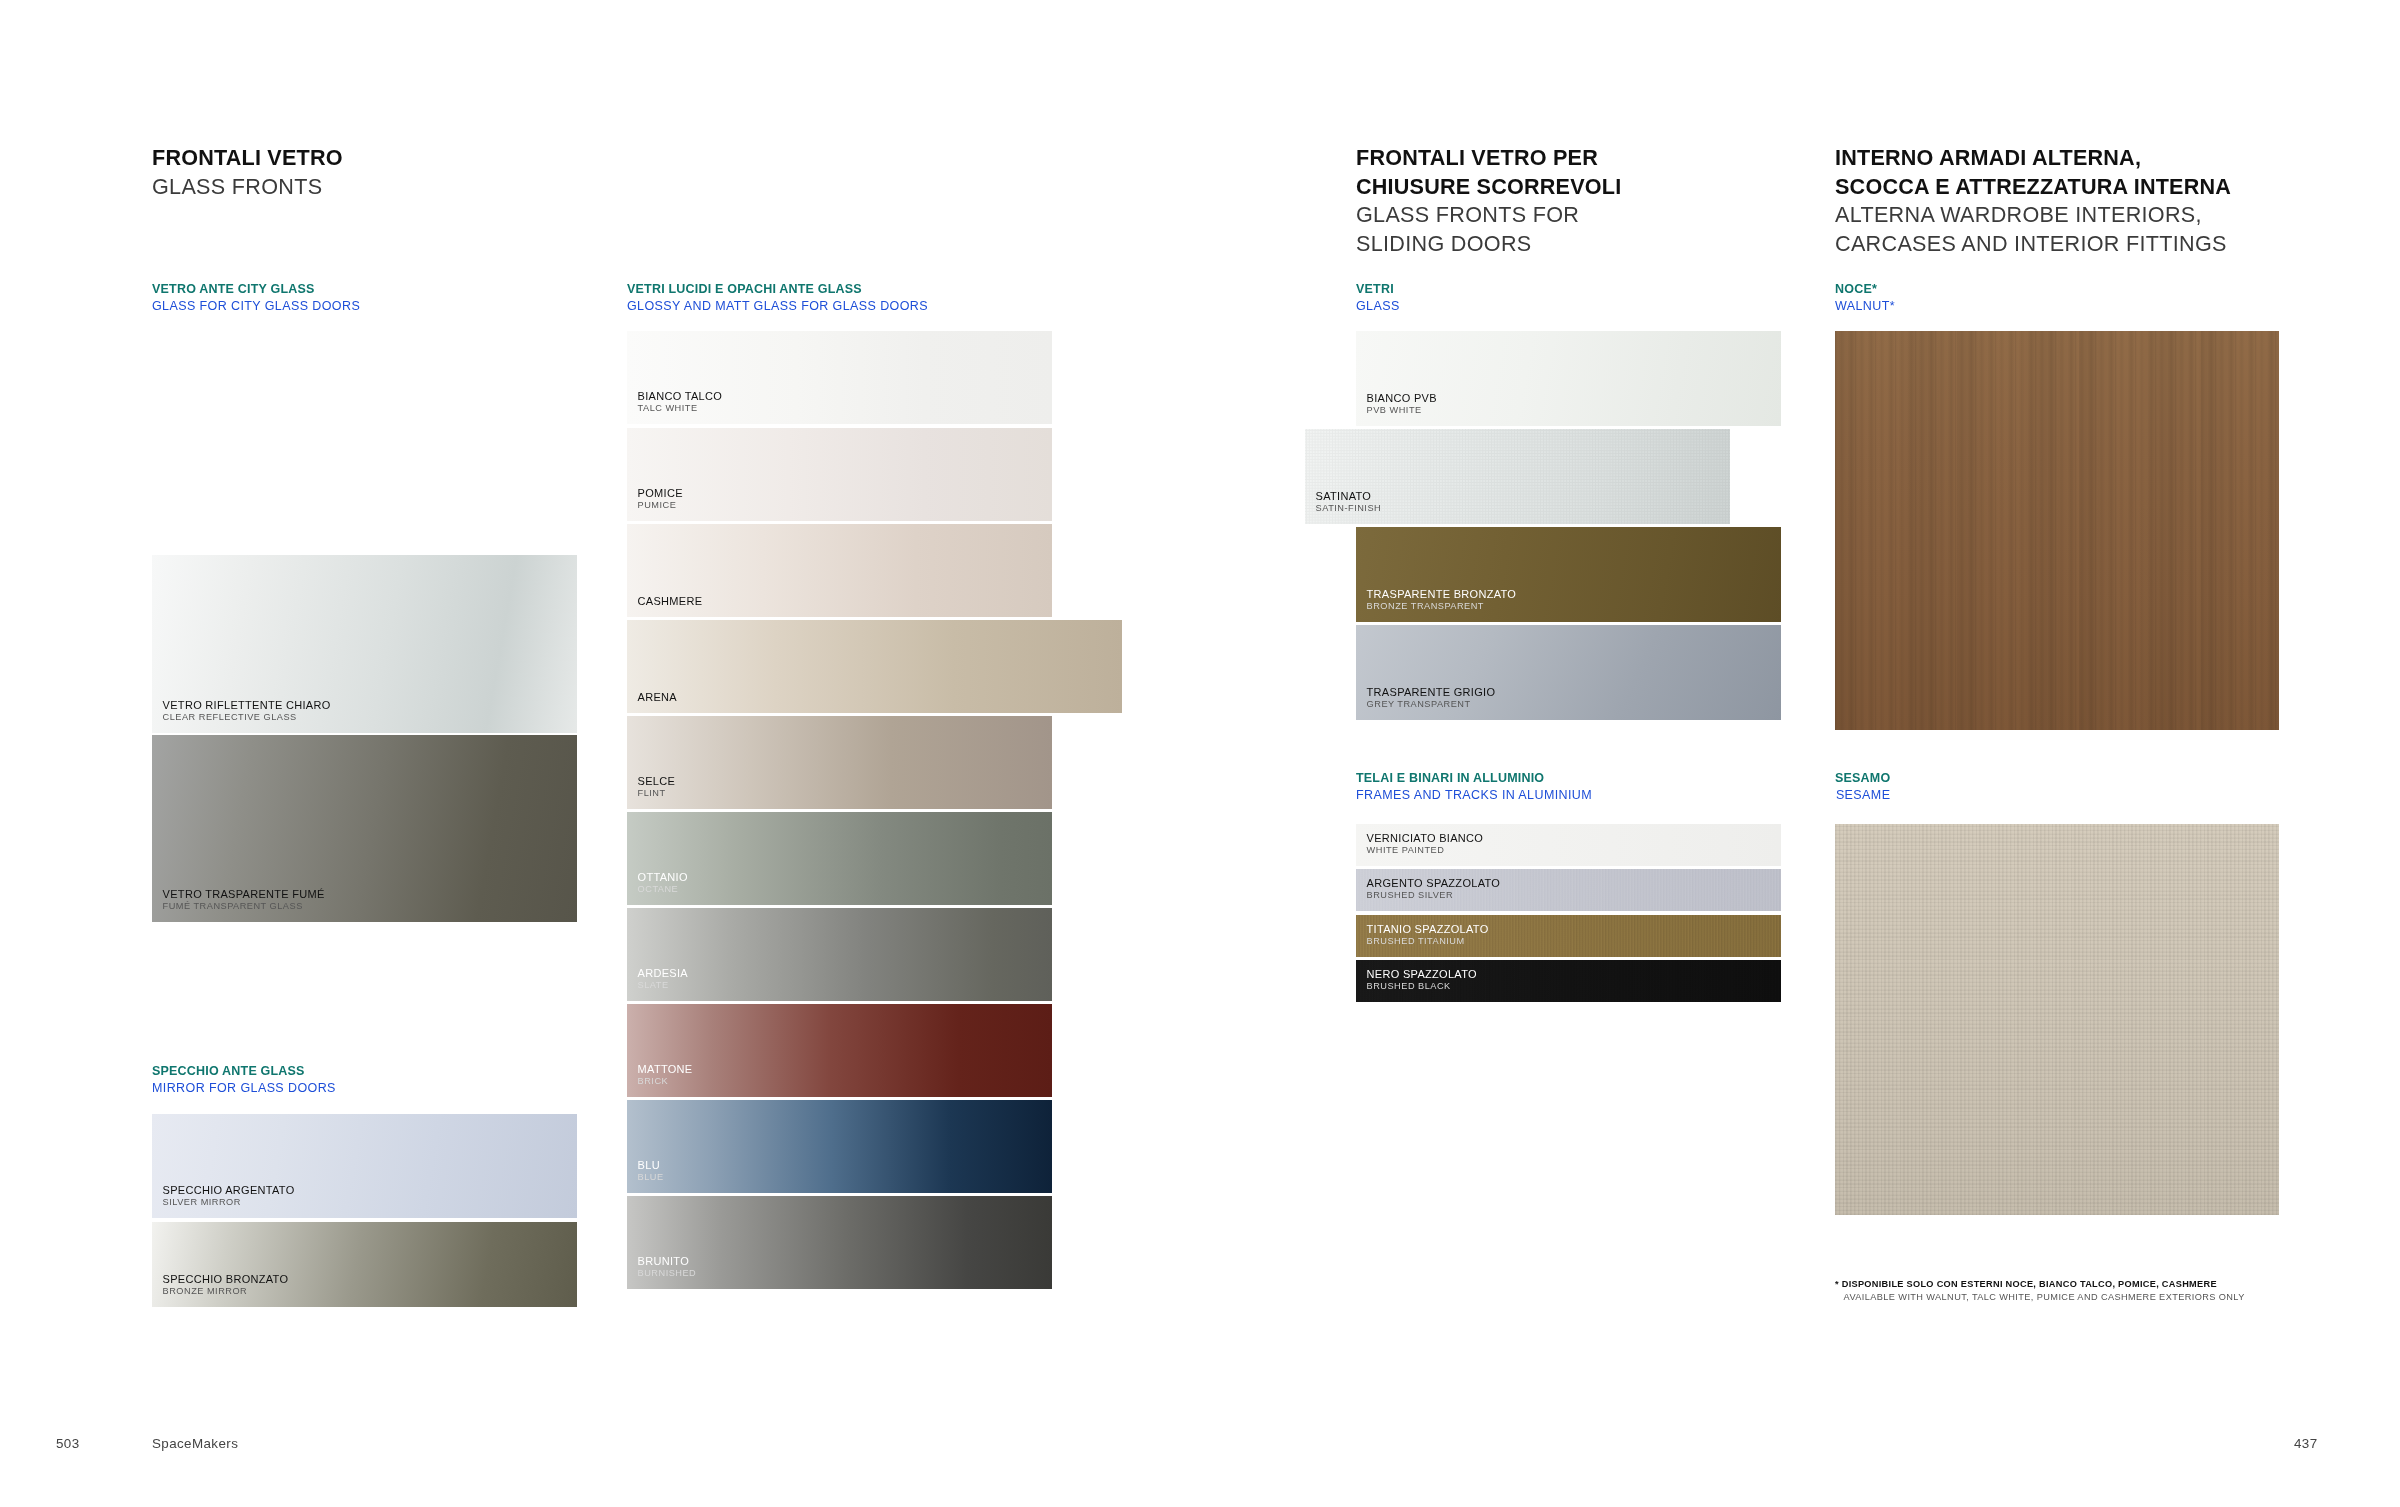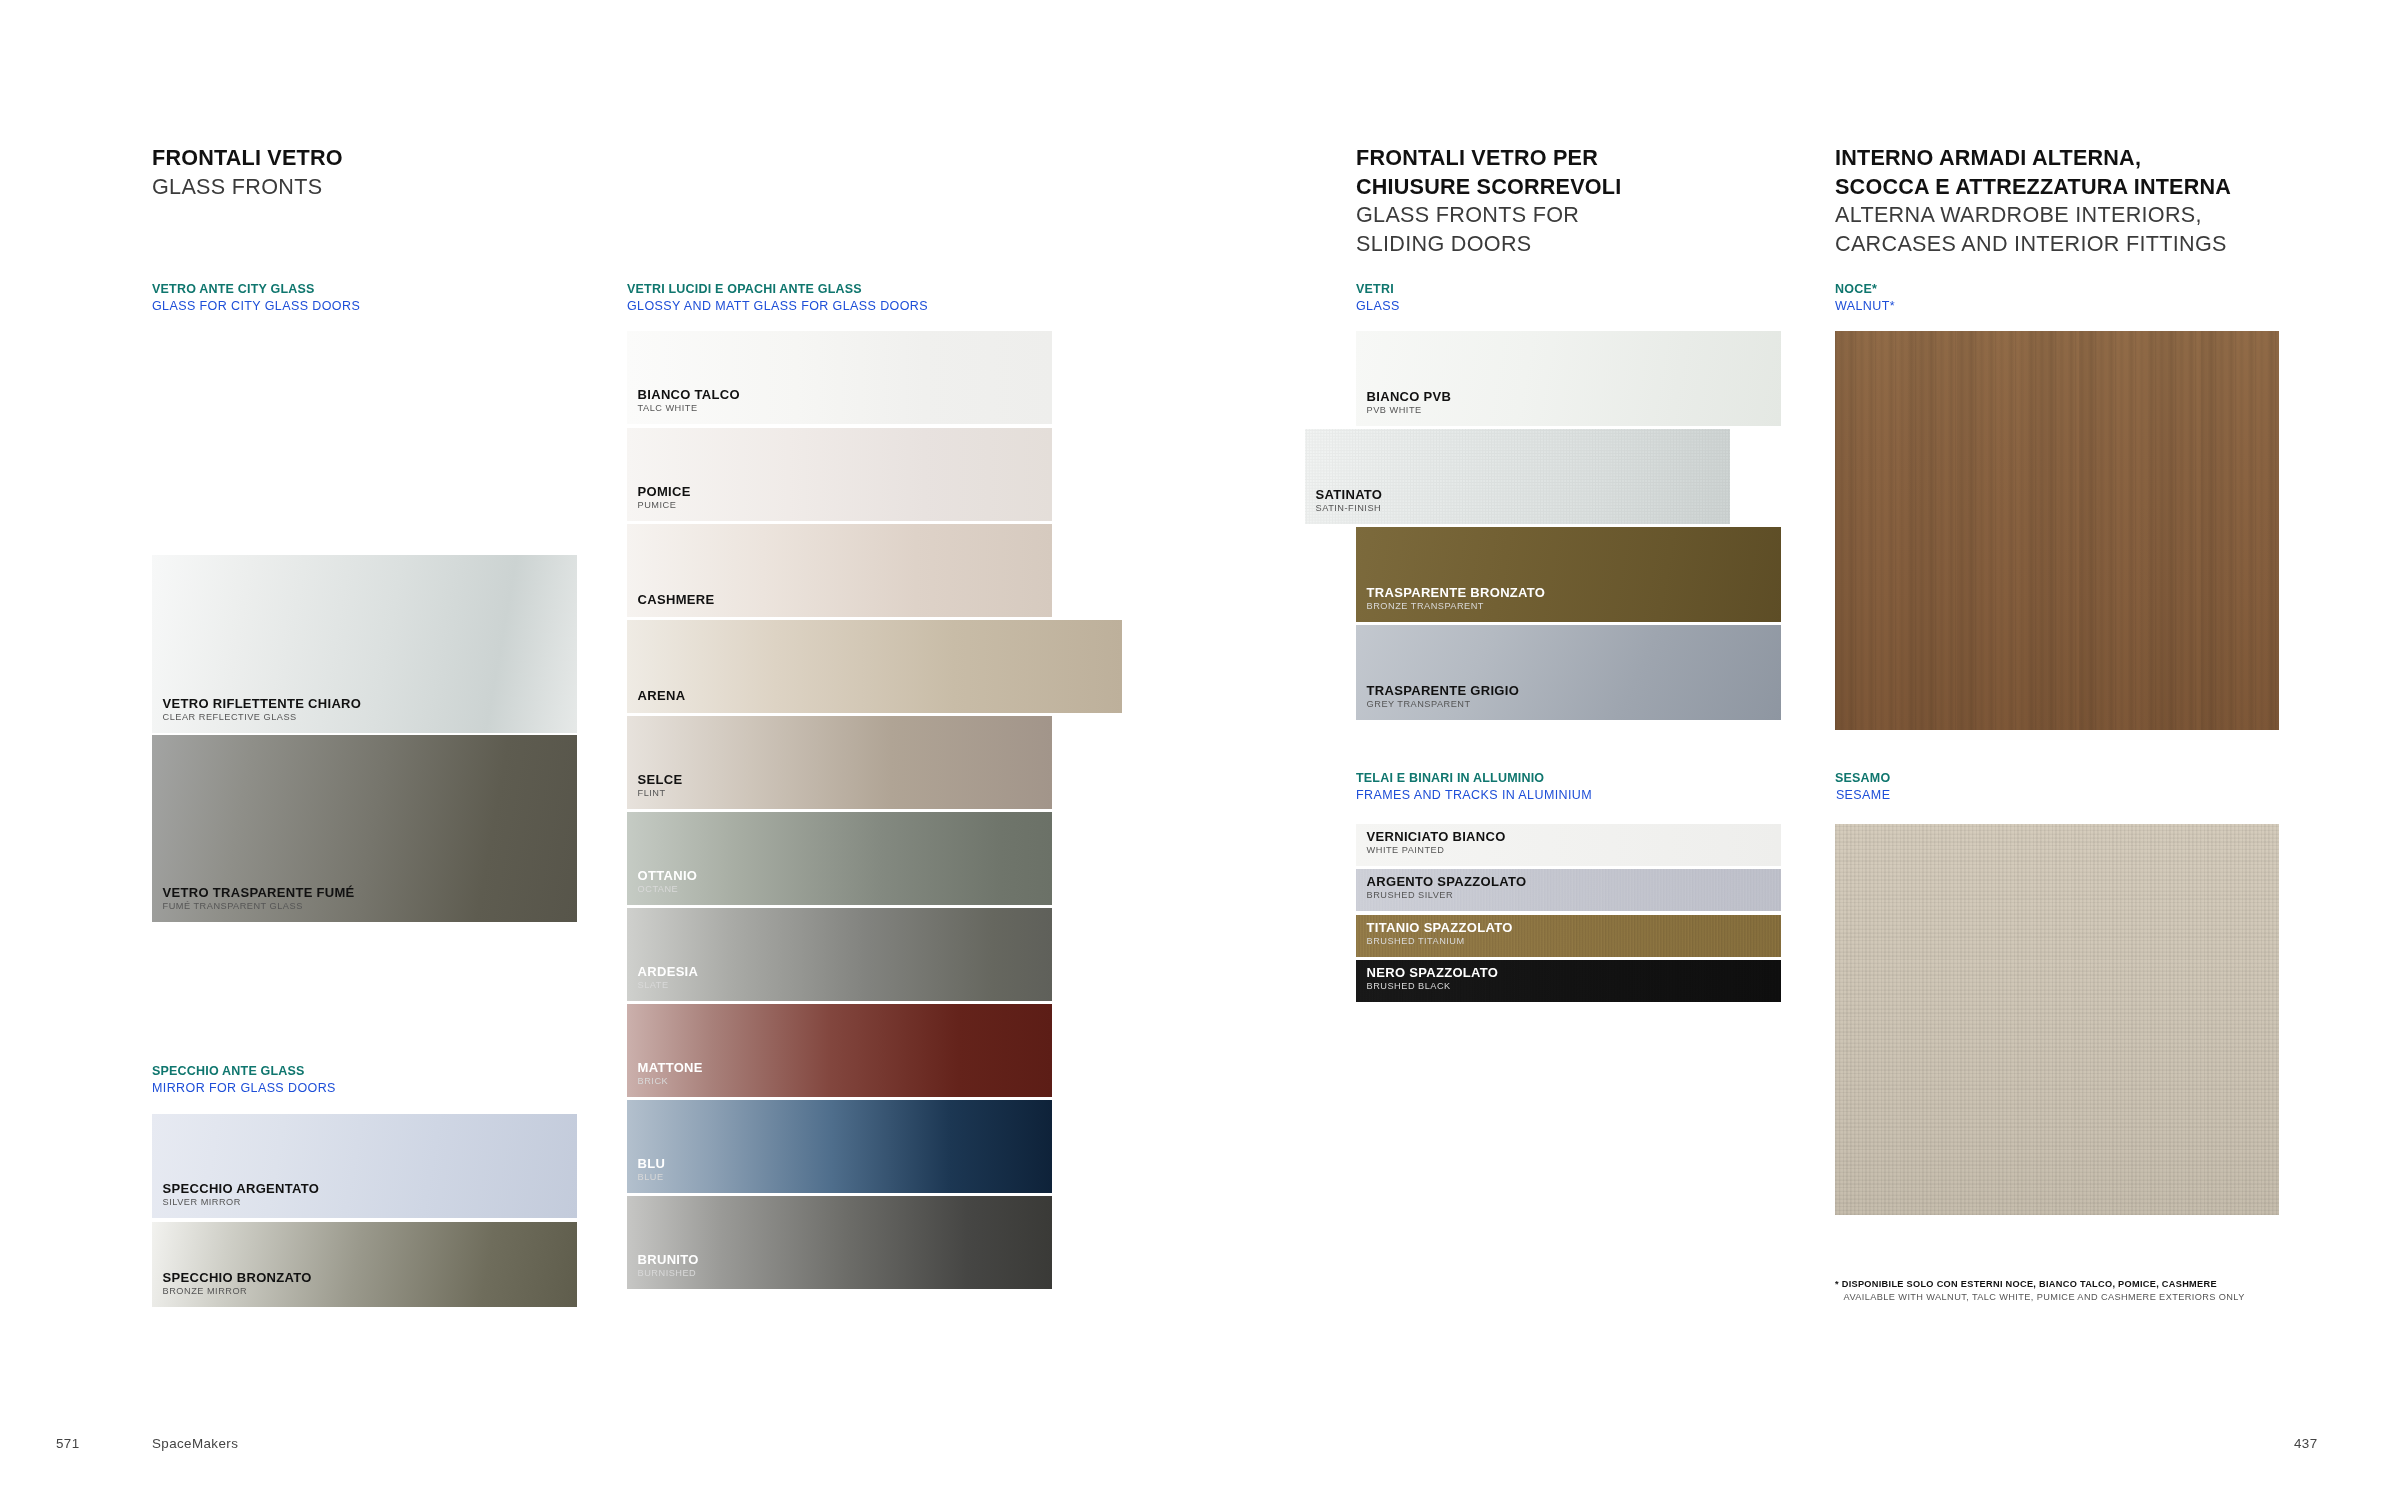--- a/index.html
+++ b/index.html
@@ -30,21 +30,21 @@
     font-size:12.5px;font-weight:400;letter-spacing:0.4px;line-height:1.38;
     color:#1d4ed8;text-transform:uppercase;margin:0;white-space:pre-line;text-align:right;
   }
 
   
   .swatch{position:absolute;overflow:hidden;}
   .swatch .lbl{
     position:absolute;left:10.6px;bottom:8.6px;line-height:1.3;
   }
   .swatch .lbl .it{
-    display:block;font-size:13px;font-weight:700;letter-spacing:0.3px;
+    display:block;font-size:11px;font-weight:400;letter-spacing:0.3px;
     text-transform:uppercase;white-space:nowrap;
   }
   .swatch .lbl .en{
     display:block;font-size:9.2px;font-weight:400;letter-spacing:0.5px;
     text-transform:uppercase;white-space:nowrap;
   }
   .swatch.dark .lbl .it{color:#ffffff;}
   .swatch.dark .lbl .en{color:#d9d9d9;}
   .swatch.light .lbl .it{color:#111111;}
   .swatch.light .lbl .en{color:#555555;}
@@ -317,18 +317,18 @@
 
   <div class="swatch light" style="left: 1835px; top: 824px; width: 444px; height: 391px; background: linear-gradient(rgb(213, 204, 188) 0%, rgb(208, 199, 183) 40%, rgb(203, 194, 178) 75%, rgb(198, 189, 173) 100%);">
     <div class="tex-linen"></div>
   </div>
 
   <div class="footnote" style="left:1835px;top:1278px;">
     <div class="it">* DISPONIBILE SOLO CON ESTERNI NOCE, BIANCO TALCO, POMICE, CASHMERE</div>
     <div class="en">AVAILABLE WITH WALNUT, TALC WHITE, PUMICE AND CASHMERE EXTERIORS ONLY</div>
   </div>
 
-  <div class="folio" style="left:56px;top:1436px;">571</div>
+  <div class="folio" style="left:56px;top:1436px;">503</div>
   <div class="folio" style="left:152px;top:1436px;">SpaceMakers</div>
   <div class="folio" style="left:2294px;top:1436px;">437</div>
 
 </div>
 
 
 </body></html>

